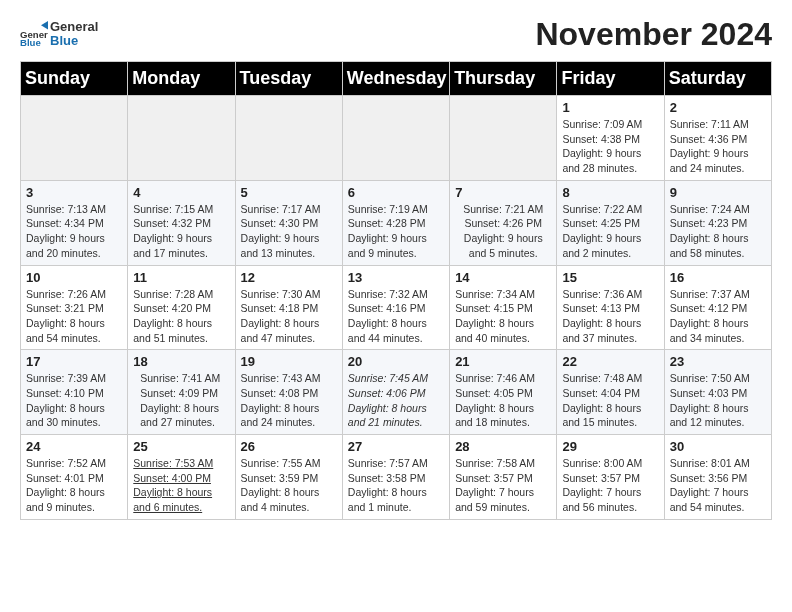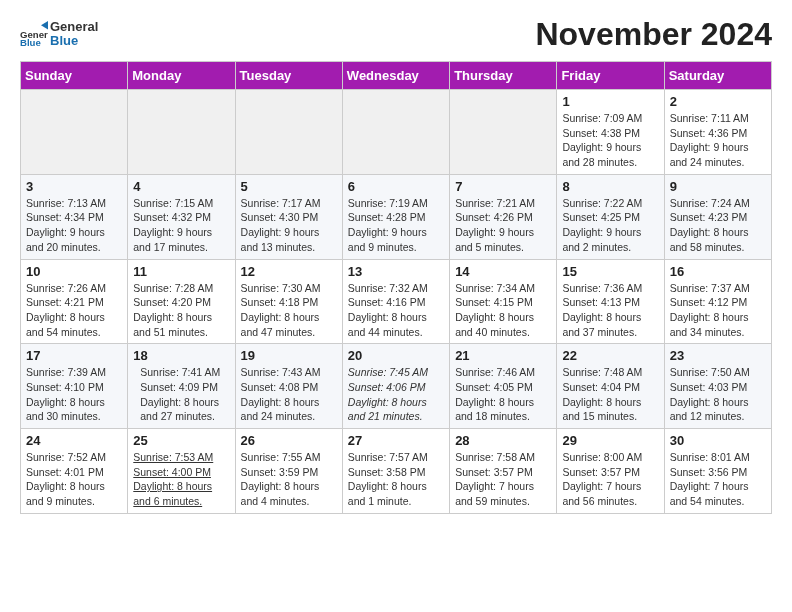--- a/index.html
+++ b/index.html
@@ -39,23 +39,23 @@
       font-size: 15px;
       color: #555;
       margin-top: 2px;
     }
     table {
       width: 100%;
       border-collapse: collapse;
       table-layout: fixed;
     }
     thead tr th {
-      background-color: #a21caf;
+      background-color: #000000;
       color: #fff;
-      font-size: 13px;
+      font-size: 18px;
       font-weight: bold;
       padding: 6px 4px;
       text-align: left;
       border: 1px solid #ccc;
     }
     tbody tr td {
       border: 1px solid #ccc;
       vertical-align: top;
       padding: 4px 5px;
       font-size: 11px;
@@ -159,21 +159,21 @@
         </td>
         <td>
           <span class="day-num">6</span>
           <div class="day-info" style="white-space: pre-line;">Sunrise: 7:19 AM
 Sunset: 4:28 PM
 Daylight: 9 hours
 and 9 minutes.</div>
         </td>
         <td>
           <span class="day-num">7</span>
-          <div class="day-info" style="white-space: pre-line;">Sunrise: 7:21 AM
+          <div class="day-info" style="white-space: pre-line; text-align: center;">Sunrise: 7:21 AM
 Sunset: 4:26 PM
 Daylight: 9 hours
 and 5 minutes.</div>
         </td>
         <td>
           <span class="day-num">8</span>
           <div class="day-info" style="white-space: pre-line;">Sunrise: 7:22 AM
 Sunset: 4:25 PM
 Daylight: 9 hours
 and 2 minutes.</div>
@@ -183,21 +183,21 @@
           <div class="day-info" style="white-space: pre-line;">Sunrise: 7:24 AM
 Sunset: 4:23 PM
 Daylight: 8 hours
 and 58 minutes.</div>
         </td>
       </tr>
       <tr>
         <td>
           <span class="day-num">10</span>
           <div class="day-info" style="white-space: pre-line;">Sunrise: 7:26 AM
-Sunset: 4:21 PM
+Sunset: 3:21 PM
 Daylight: 8 hours
 and 54 minutes.</div>
         </td>
         <td>
           <span class="day-num">11</span>
           <div class="day-info" style="white-space: pre-line;">Sunrise: 7:28 AM
 Sunset: 4:20 PM
 Daylight: 8 hours
 and 51 minutes.</div>
         </td>

